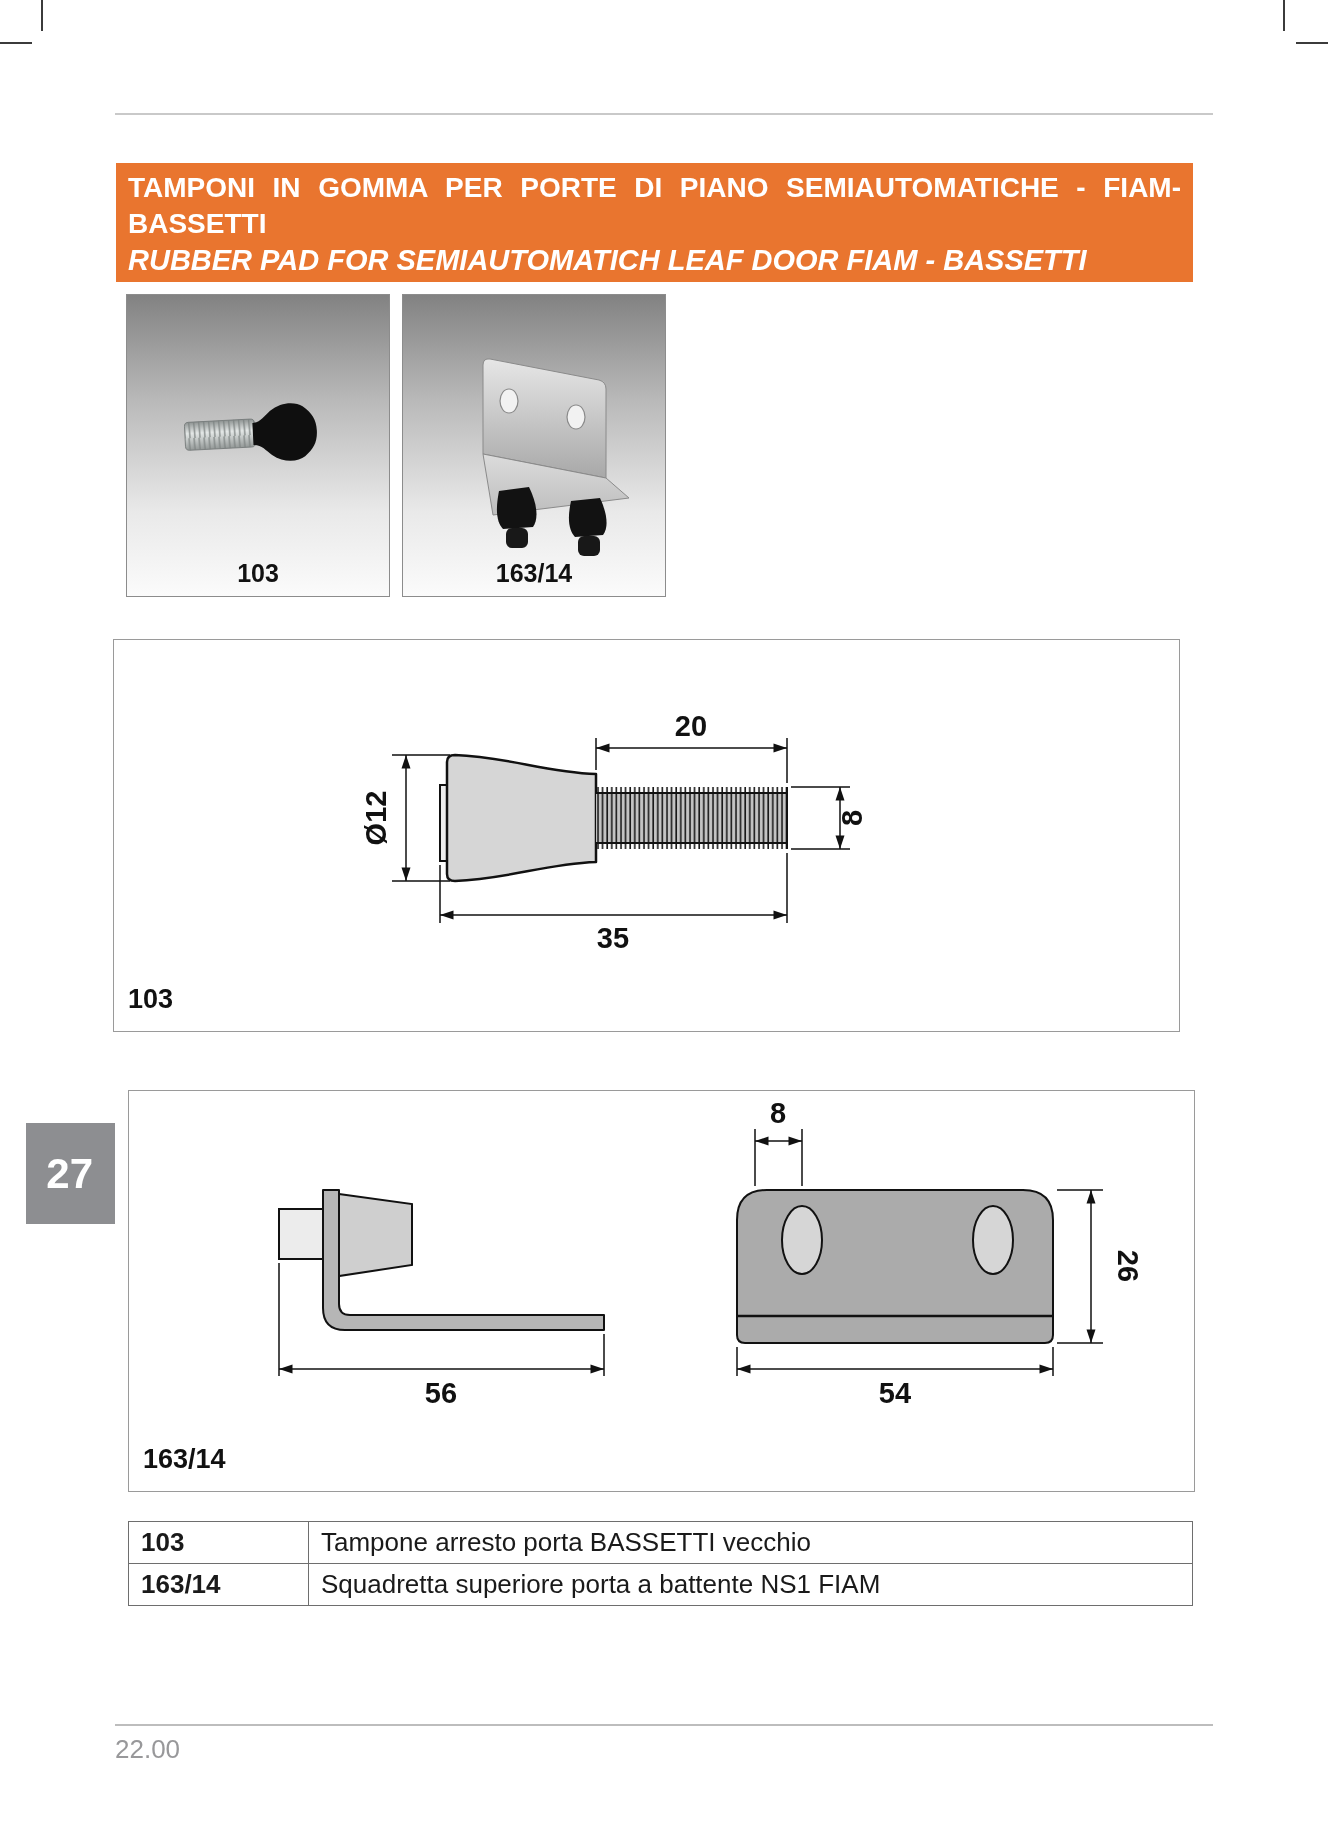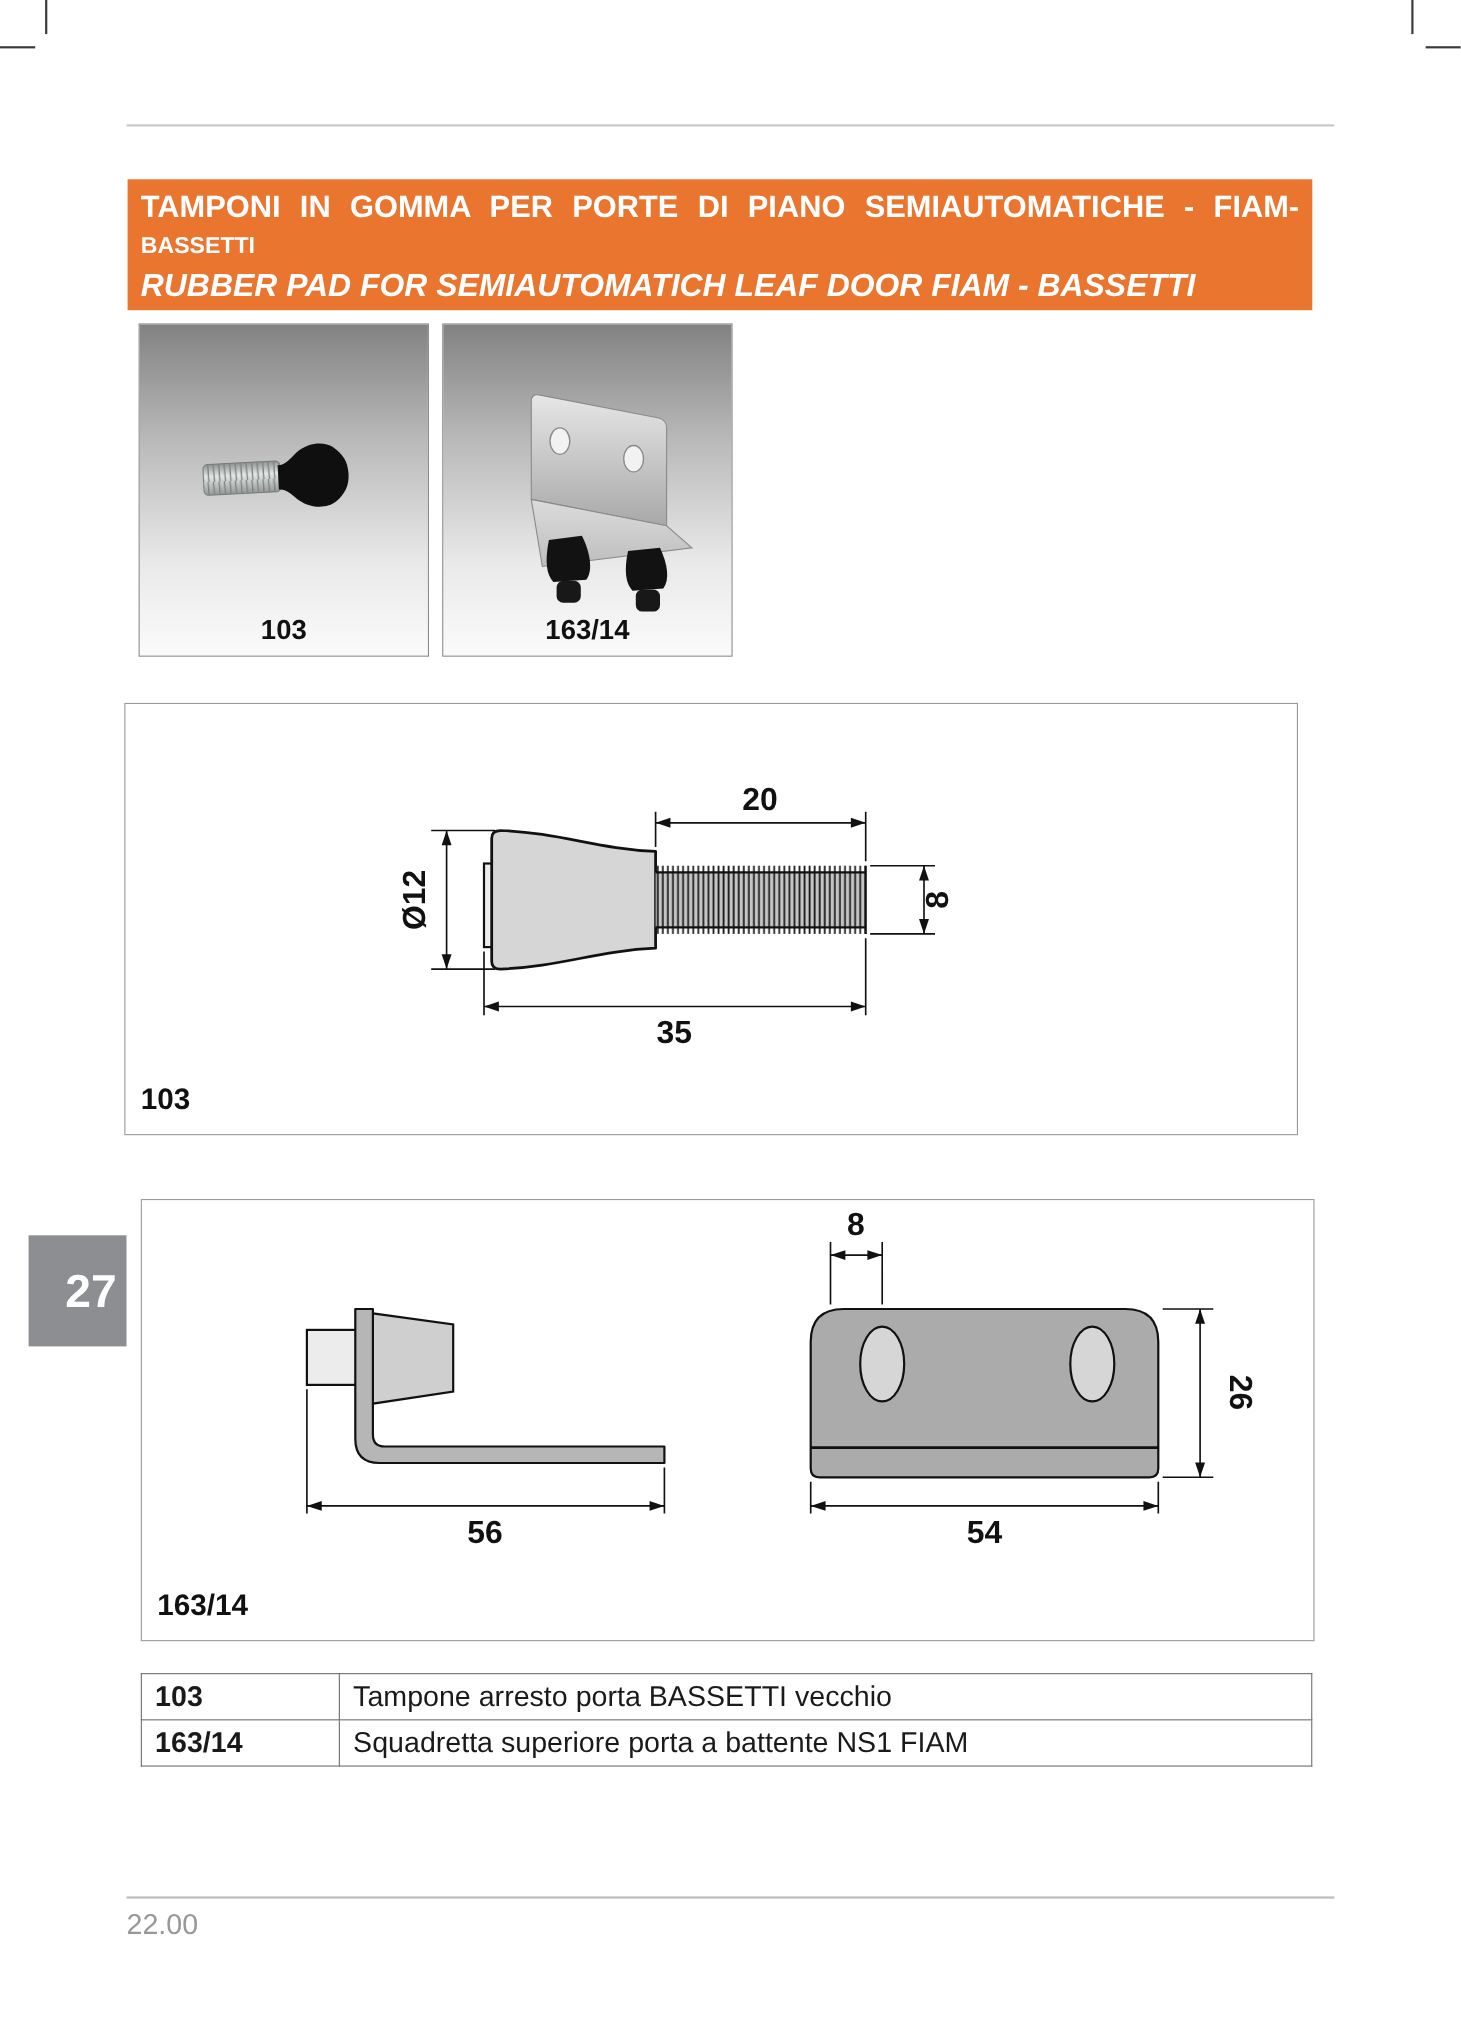--- a/index.html
+++ b/index.html
@@ -6,32 +6,32 @@
   body{width:1328px;height:1842px;position:relative;overflow:hidden;
        font-family:"Liberation Sans","DejaVu Sans",sans-serif;color:#1a1a1a;}
   
   .mark{position:absolute;background:#3b3b3b;}
   .rule{position:absolute;height:2px;background:#c9c9c9;}
   
   .banner{position:absolute;left:116px;top:163px;width:1077px;height:119px;
           background:#E9752F;color:#ffffff;box-sizing:border-box;
           padding:7px 12px 0 12px;font-weight:bold;}
   .banner .l1{font-size:28px;line-height:36px;text-align:justify;text-align-last:justify;text-justify:inter-word;}
-  .banner .l2{font-size:21px;line-height:36px;}
+  .banner .l2{font-size:28px;line-height:36px;}
   .banner .l3{font-size:29px;line-height:37px;font-style:italic;}
   
   .photo-card{position:absolute;width:262px;height:301px;border:1px solid #8c8c8c;
               background:linear-gradient(#828282 0%,#b9b9b9 35%,#e9e9e9 72%,#fbfbfb 100%);}
   .photo-card .code{position:absolute;bottom:8px;left:0;width:100%;text-align:center;
                     font-size:25px;font-weight:bold;color:#111;}
   
   .draw-box{position:absolute;border:1px solid #9a9a9a;background:#ffffff;}
   
   .page-tab{position:absolute;left:26px;top:1123px;width:89px;height:101px;background:#8d8e91;
-            display:flex;align-items:center;justify-content:flex-end;padding-right:9px;box-sizing:border-box;
+            display:flex;align-items:center;justify-content:flex-end;padding-right:22px;box-sizing:border-box;
             color:#ffffff;font-weight:bold;font-size:42px;}
   
   table.parts{position:absolute;left:128px;top:1521px;width:1065px;border-collapse:collapse;table-layout:fixed;}
   table.parts th,table.parts td{border:1.5px solid #6e6e6e;font-size:26px;padding:0 0 0 12px;text-align:left;}
   table.parts th{background:#e7e7e5;height:39px;font-weight:bold;}
   table.parts td{height:41px;background:#ffffff;}
   .col-code{width:180px;}
   td.code,th{font-weight:bold;}
   
   .footer-num{position:absolute;left:115px;top:1734px;font-size:26px;color:#98989a;}

